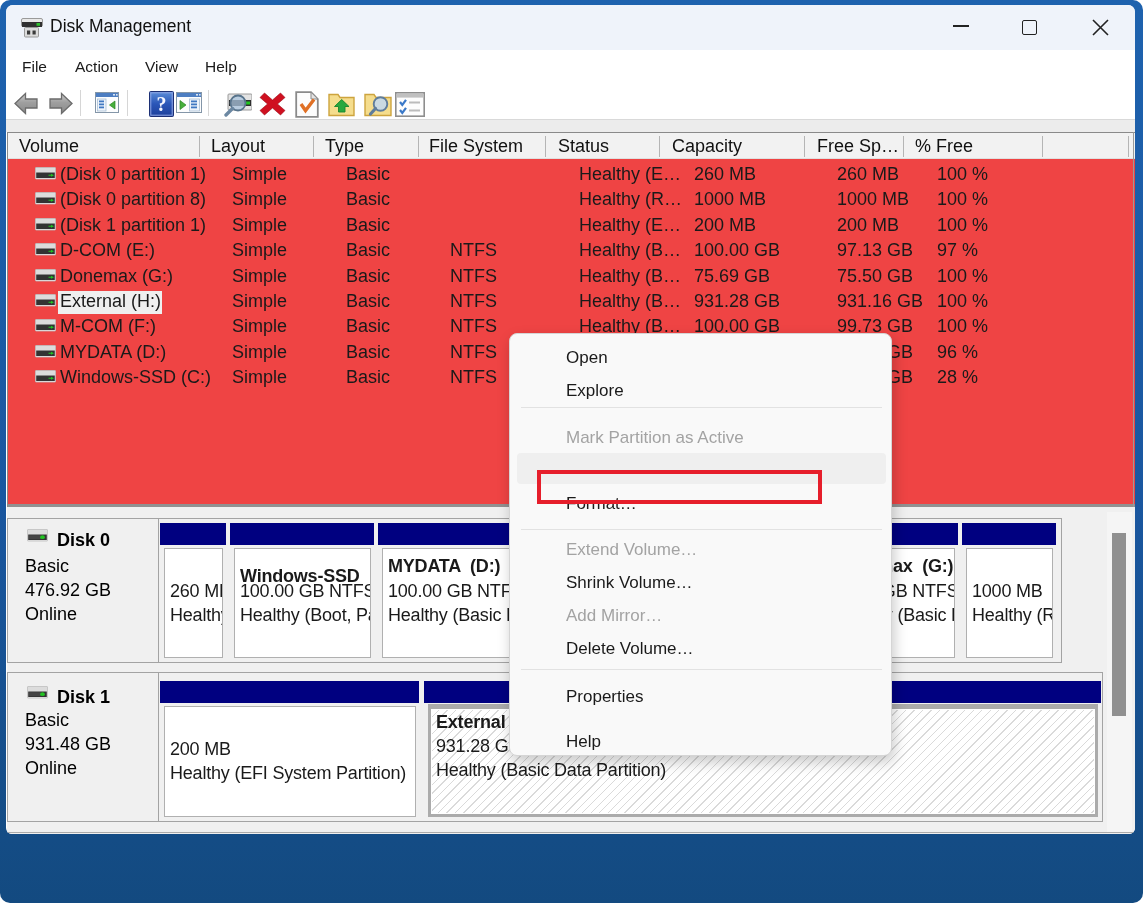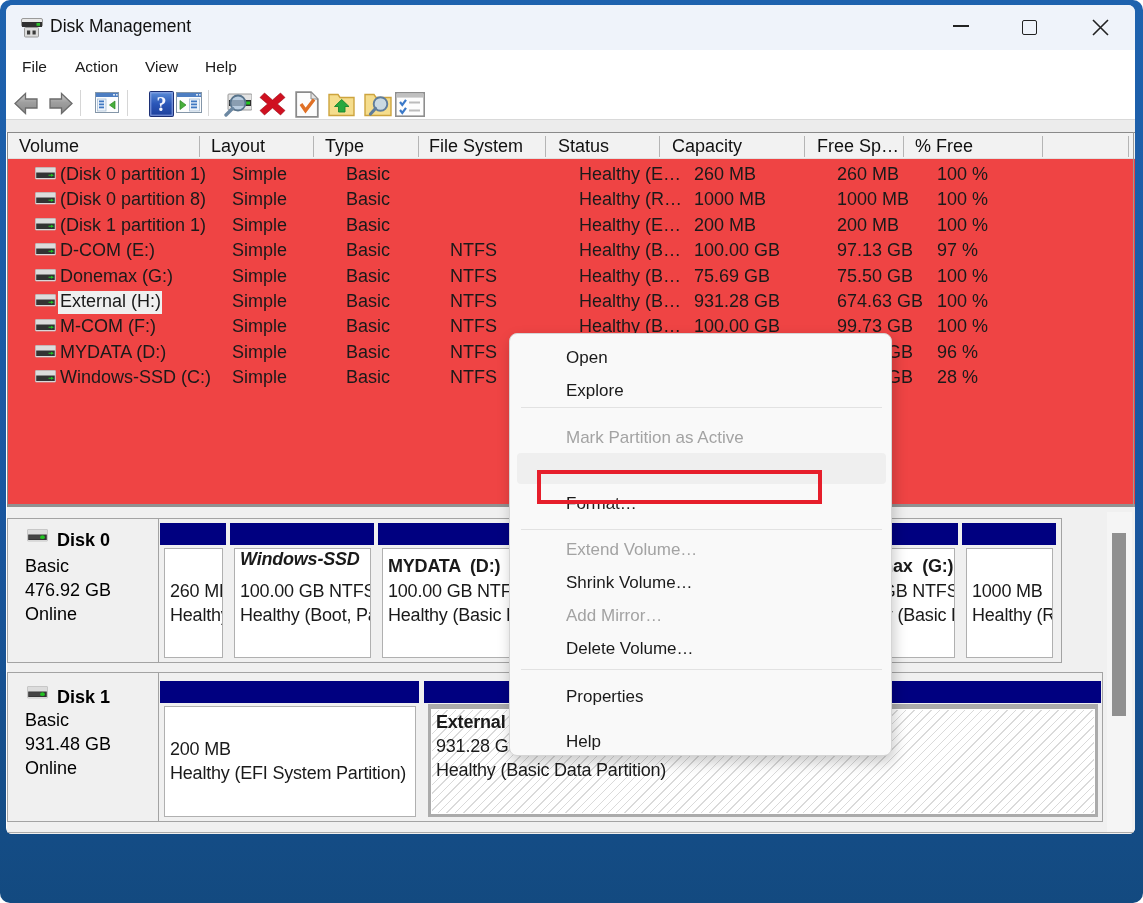--- a/index.html
+++ b/index.html
@@ -254,21 +254,21 @@
     <rect x="1" y="1" width="19" height="4.5" fill="#dcdcdc"></rect>
     <rect x="1.2" y="5.5" width="18.6" height="5.5" fill="#333333"></rect>
     <path d="M13.5 7.7 L16 7.7 L16 6.7 L19 8.2 L16 9.8 L16 8.8 L13.5 8.8 Z" fill="#22c322"></path>
   </svg>
   <div class="rc" style="left:33px;">External (H:)</div>
   <div class="rc" style="left:205px;">Simple</div>
   <div class="rc" style="left:319px;">Basic</div>
   <div class="rc" style="left:423px;">NTFS</div>
   <div class="rc" style="left:552px;">Healthy (B…</div>
   <div class="rc" style="left:667px;">931.28 GB</div>
-  <div class="rc" style="left:810px;">674.63 GB</div>
+  <div class="rc" style="left:810px;">931.16 GB</div>
   <div class="rc" style="left:910px;">100 %</div>
 </div>
 <div class="row" style="top:182.4px;">
   <svg style="position:absolute; left:8px; top:4px;" width="21" height="13" viewBox="0 0 21 13">
     <rect x="0.5" y="0.5" width="20" height="11.5" rx="0.5" fill="#e9e9e9" stroke="#bdbdbd" stroke-width="0.8"></rect>
     <rect x="1" y="1" width="19" height="4.5" fill="#dcdcdc"></rect>
     <rect x="1.2" y="5.5" width="18.6" height="5.5" fill="#333333"></rect>
     <path d="M13.5 7.7 L16 7.7 L16 6.7 L19 8.2 L16 9.8 L16 8.8 L13.5 8.8 Z" fill="#22c322"></path>
   </svg>
   <div class="rc" style="left:33px;">M-COM (F:)</div>
@@ -334,21 +334,21 @@
   <div class="part" style="left:152px; top:0px; width:66px; height:143px;">
     <div class="pbar" style="top:4px;"></div>
     <div class="pbody" style="top:29px; height:110px;">
       <div class="ptxt" style="top:31.5px;">260 MB</div>
       <div class="ptxt" style="top:56px;">Healthy (EFI System Partition)</div>
     </div>
   </div>
   <div class="part" style="left:222px; top:0px; width:144px; height:145px;">
     <div class="pbar" style="top:4px;"></div>
     <div class="pbody" style="top:29px; height:110px;">
-      <div class="ptxt" style="top:0; font-weight:bold;font-style:italic;">Windows-SSD</div>
+      <div class="ptxt" style="top:17px; font-weight:bold;">Windows-SSD</div>
       <div class="ptxt" style="top:31.5px;">100.00 GB NTFS</div>
       <div class="ptxt" style="top:56px;">Healthy (Boot, Page File, Crash Dump, Primary Partition)</div>
     </div>
   </div>
   <div class="part" style="left:370px; top:0px; width:182px; height:145px;">
     <div class="pbar" style="top:4px;"></div>
     <div class="pbody" style="top:29px; height:110px;">
       <div class="ptxt" style="top:7px; font-weight:bold;">MYDATA  (D:)</div>
       <div class="ptxt" style="top:31.5px;">100.00 GB NTFS</div>
       <div class="ptxt" style="top:56px;">Healthy (Basic Data Partition)</div>

